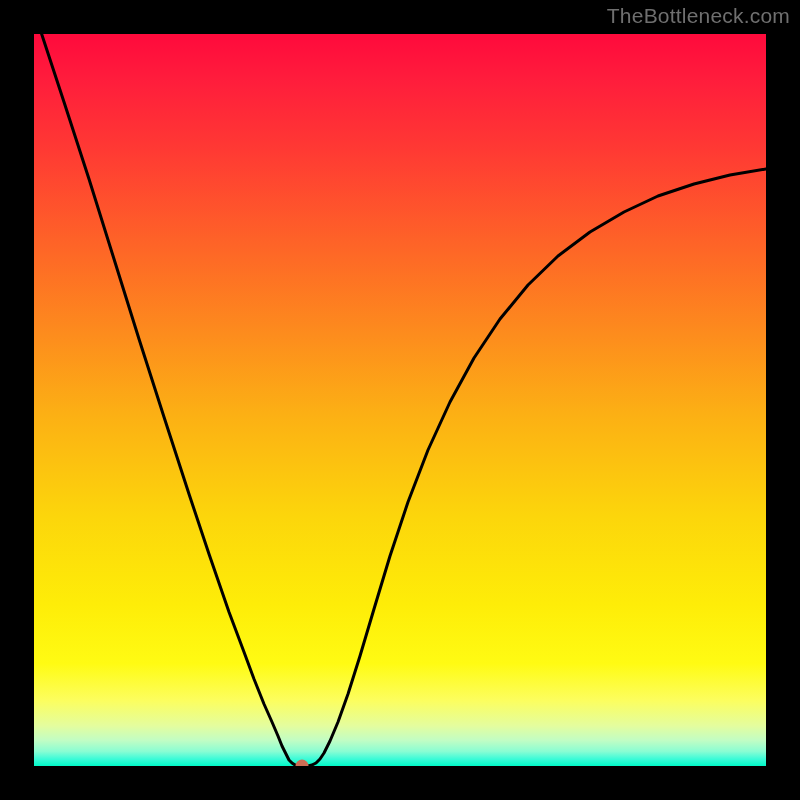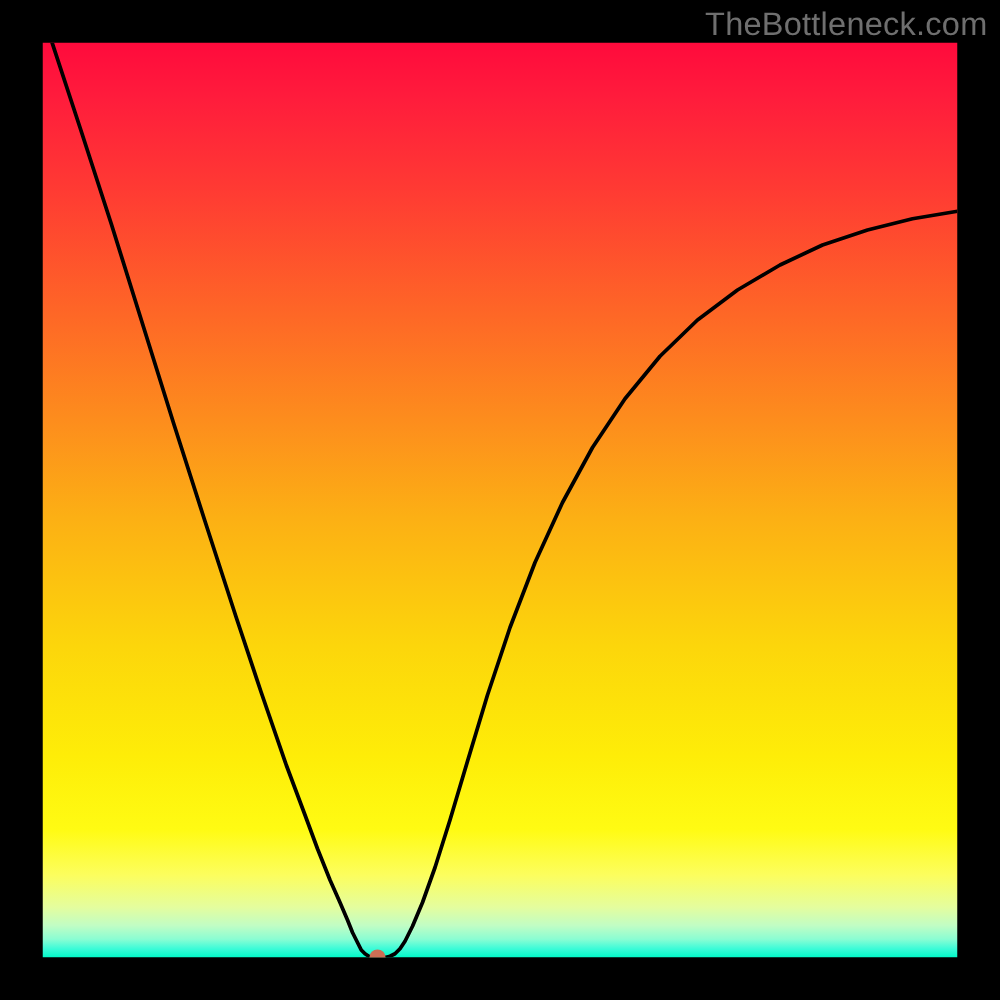--- a/index.html
+++ b/index.html
@@ -50,21 +50,21 @@
     height: 13px;
     border-radius: 50%;
     background: #cc6e55;
     transform: translate(-50%, -50%);
   }
   .watermark {
     position: absolute;
     top: 4px;
     right: 10px;
     color: #6f6f6f;
-    font-size: 26px;
+    font-size: 21px;
     font-weight: 400;
     letter-spacing: 0.2px;
   }
 </style>
 </head>
 <body>
 
 <div class="watermark">TheBottleneck.com</div>
 
 <div class="frame">

